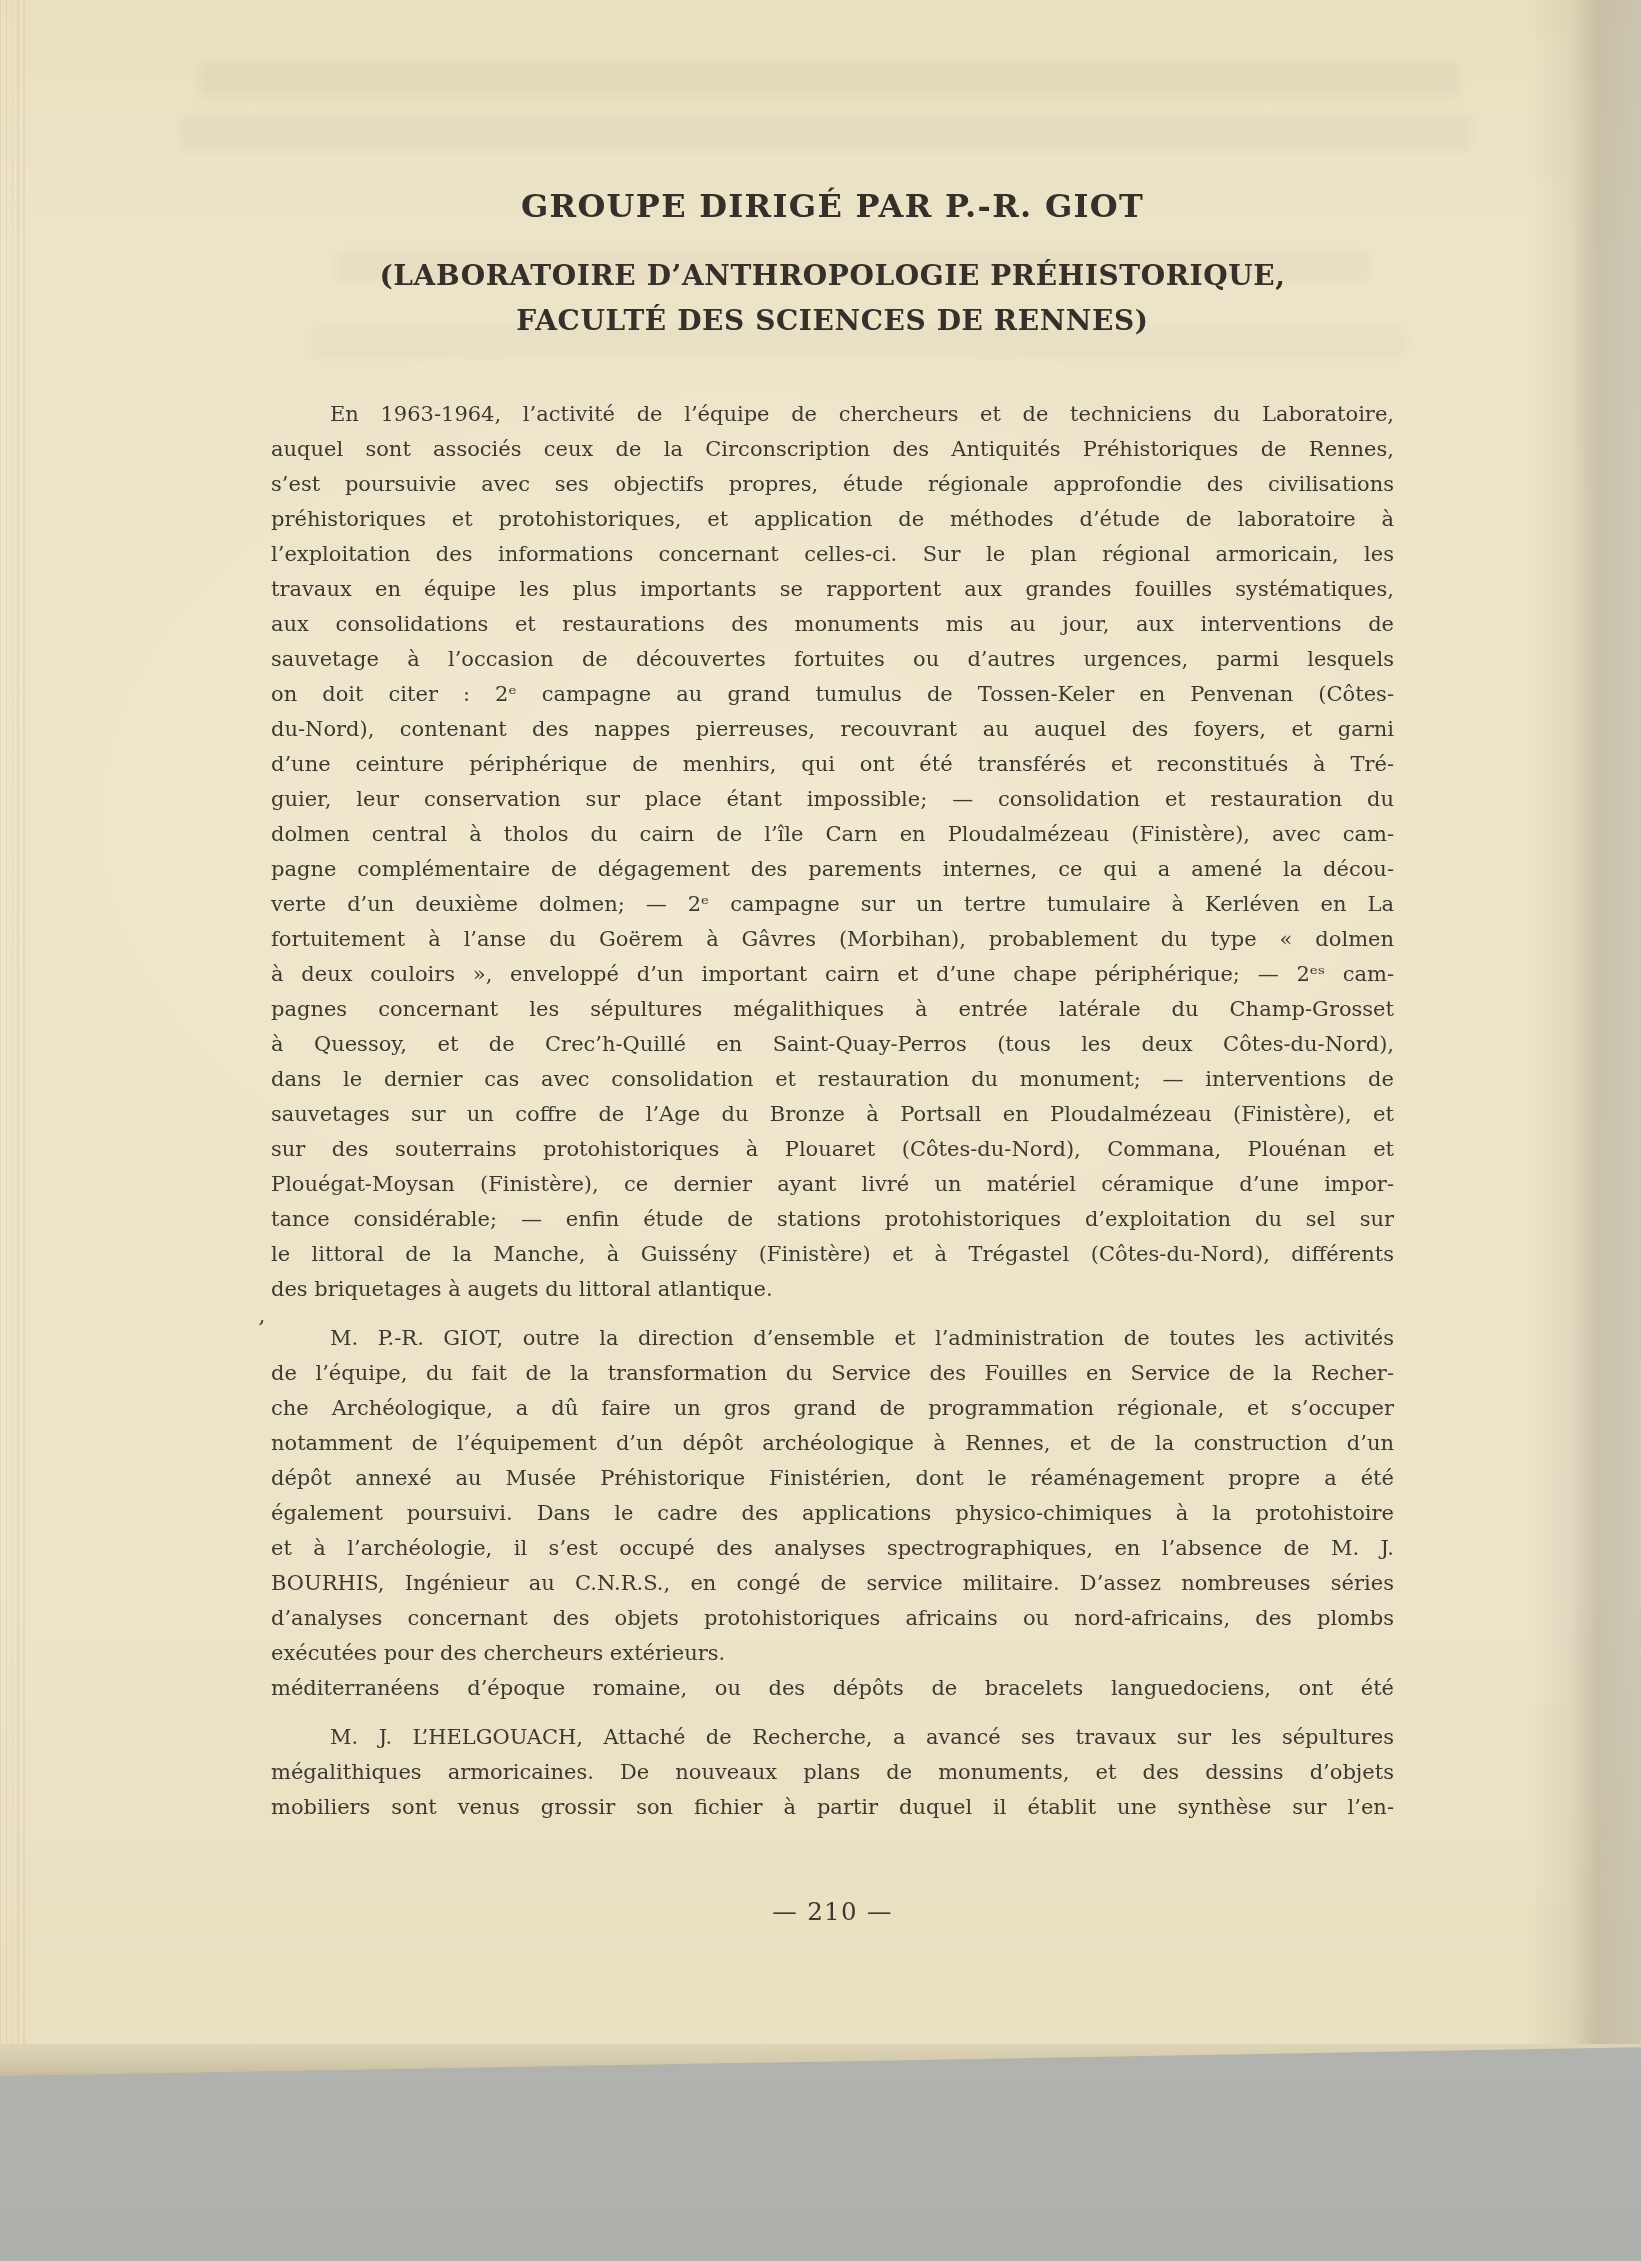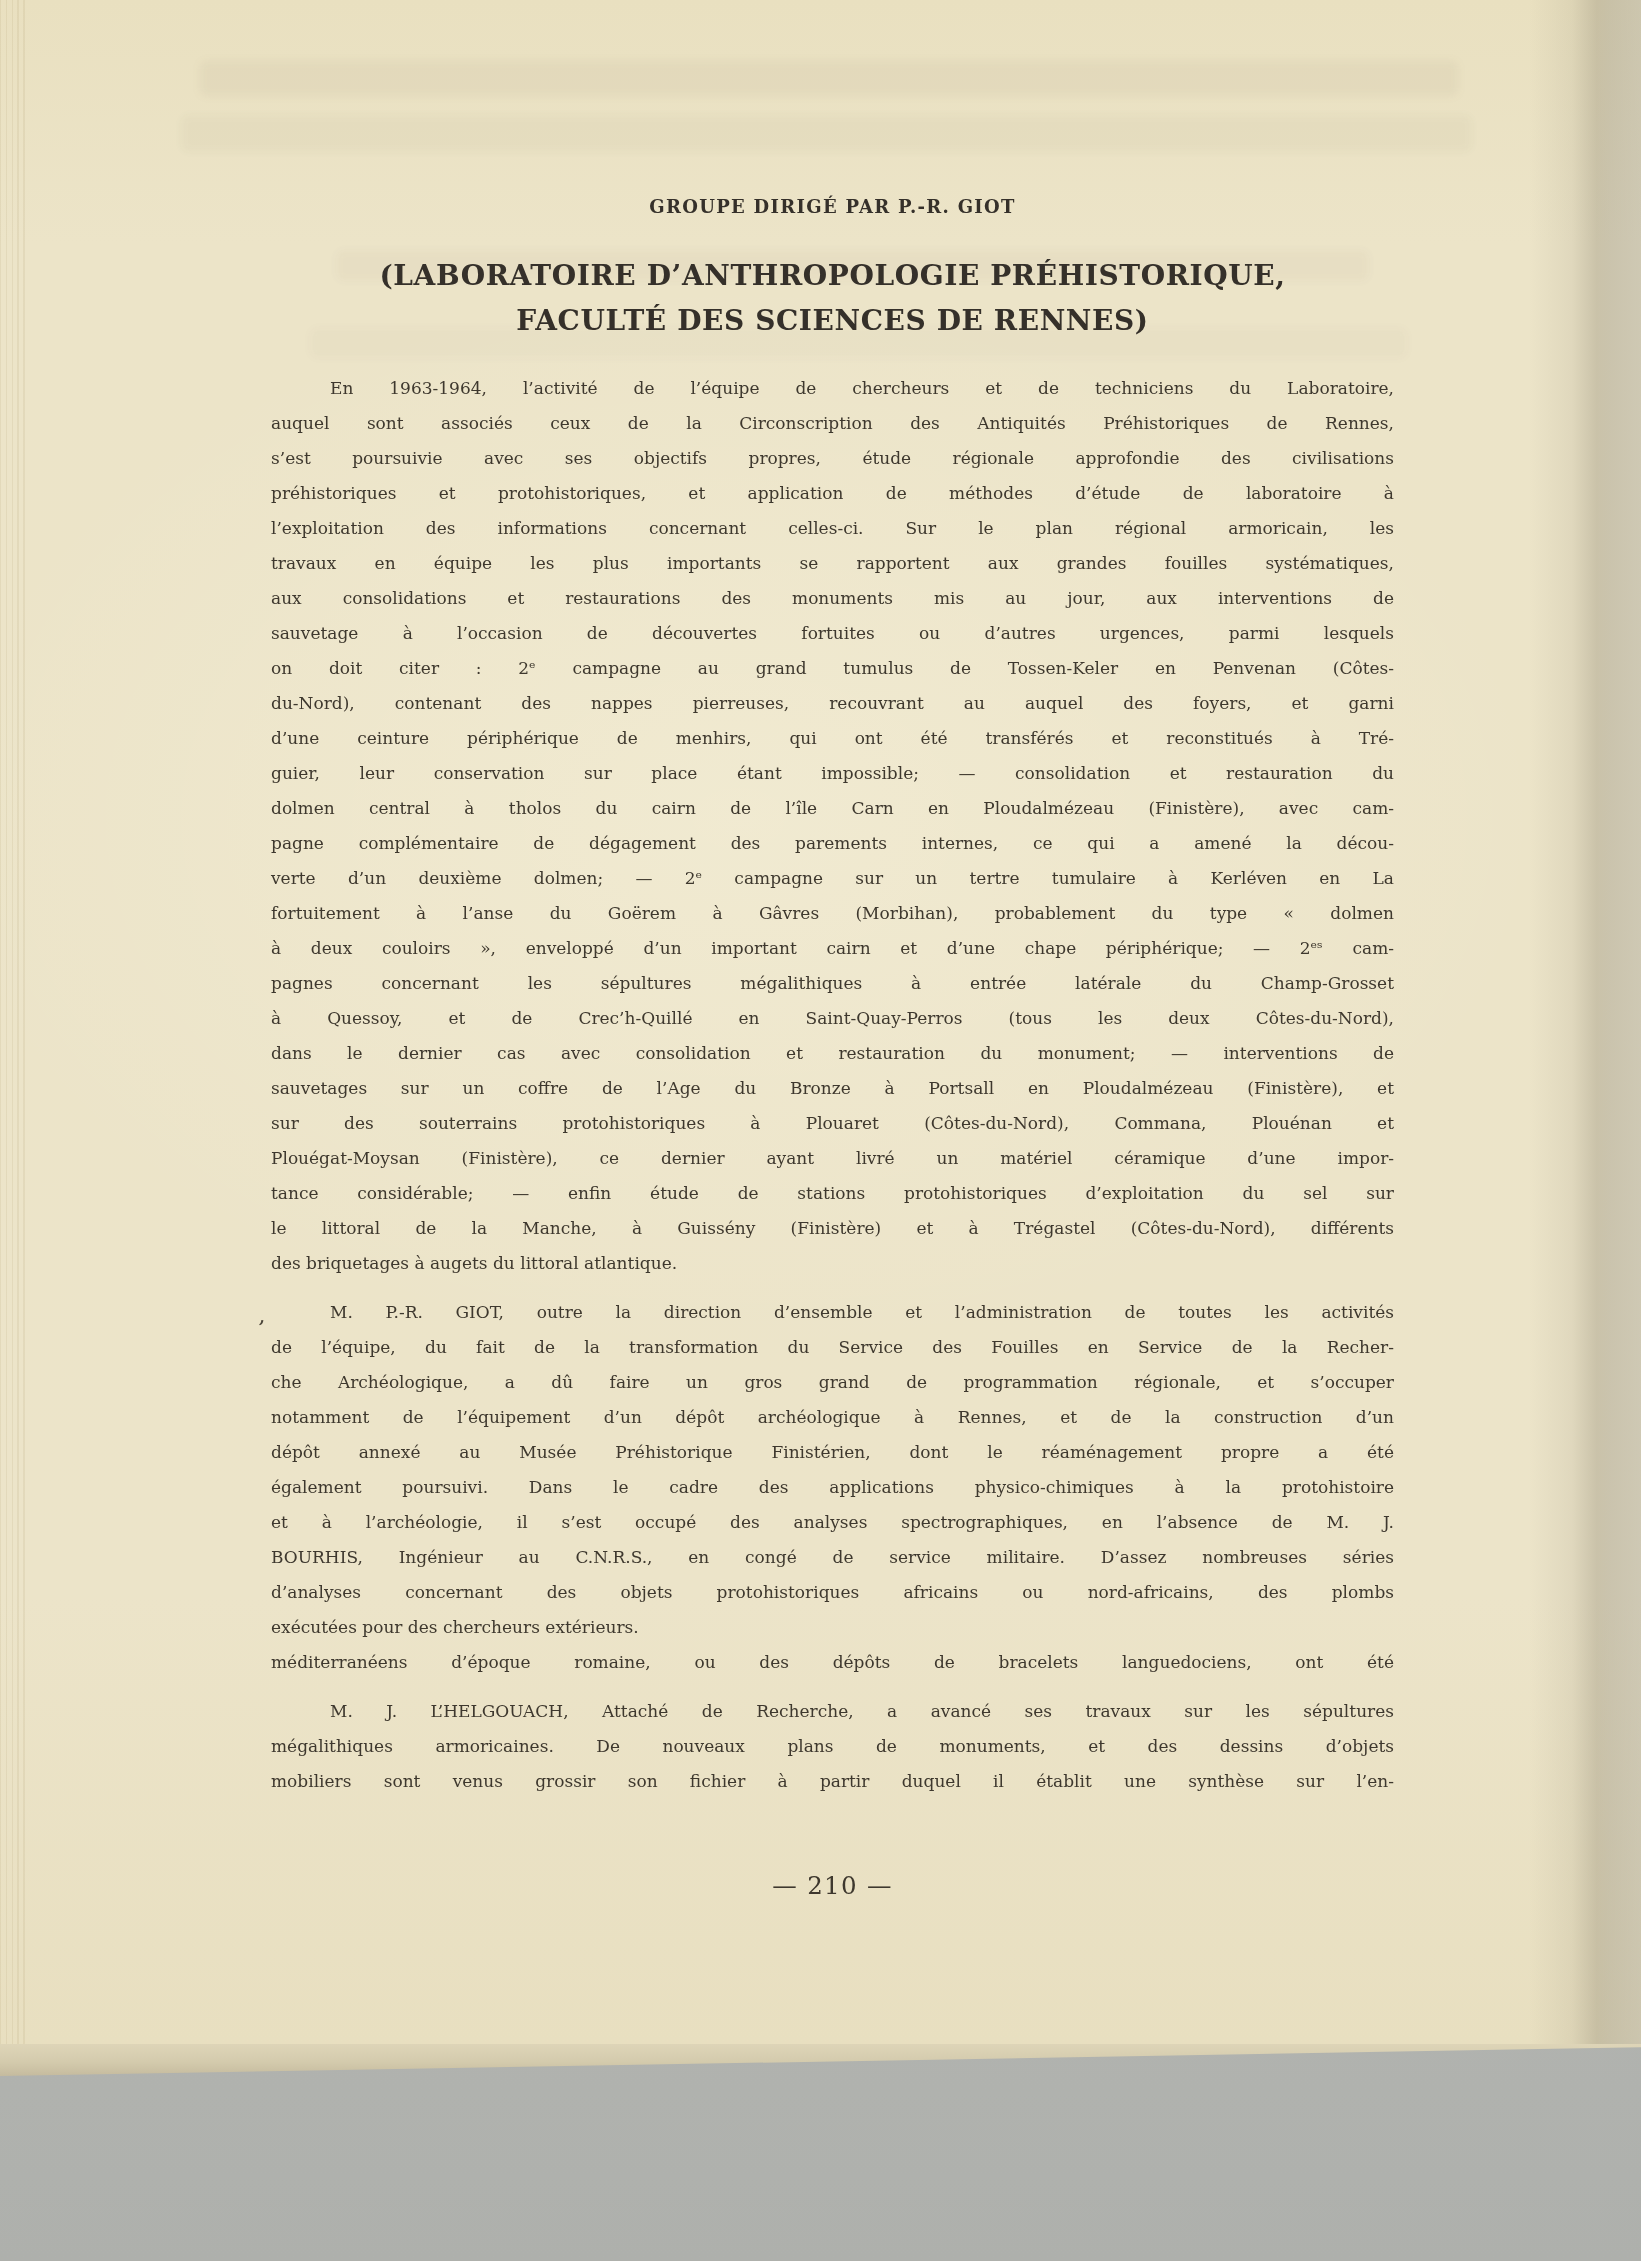--- a/index.html
+++ b/index.html
@@ -35,28 +35,28 @@
   .g2 { left:181px; top:115px; width:1291px; height:37px; opacity:.8; }
   .g3 { left:336px; top:250px; width:1033px; height:31px; opacity:.7; }
   .g4 { left:310px; top:328px; width:1097px; height:30px; opacity:.6; }
   .speck {
     position:absolute; left:257px; top:1318px; color:#4a4438;
     font-size:22px; transform:rotate(8deg); line-height:1;
   }
   
   .content { position:absolute; left:271px; top:0; width:1123px; color:#3e382e; }
   .title {
-    margin:191px 0 0; text-align:center; font-size:18px; line-height:31px;
+    margin:191px 0 0; text-align:center; font-size:32px; line-height:31px;
     font-weight:700; letter-spacing:1.3px; color:#35302a;
   }
   .subtitle {
     margin-top:31px; text-align:center; font-weight:700; font-size:28px;
     line-height:45px; letter-spacing:0.6px; color:#35302a;
   }
-  .paras { margin-top:28px; font-size:17px; }
+  .paras { margin-top:54px; font-size:21px; }
   .para + .para { margin-top:14px; }
   .ln { line-height:35px; text-align:justify; text-align-last:justify; }
   .ln.first { text-indent:59px; }
   .ln.last { text-align-last:left; }
   .pagenum { margin-top:72px; text-align:center; font-size:24.5px; color:#3e382e; letter-spacing:1.3px; }
 </style>
 </head>
 <body>
 
 <div class="scan">

